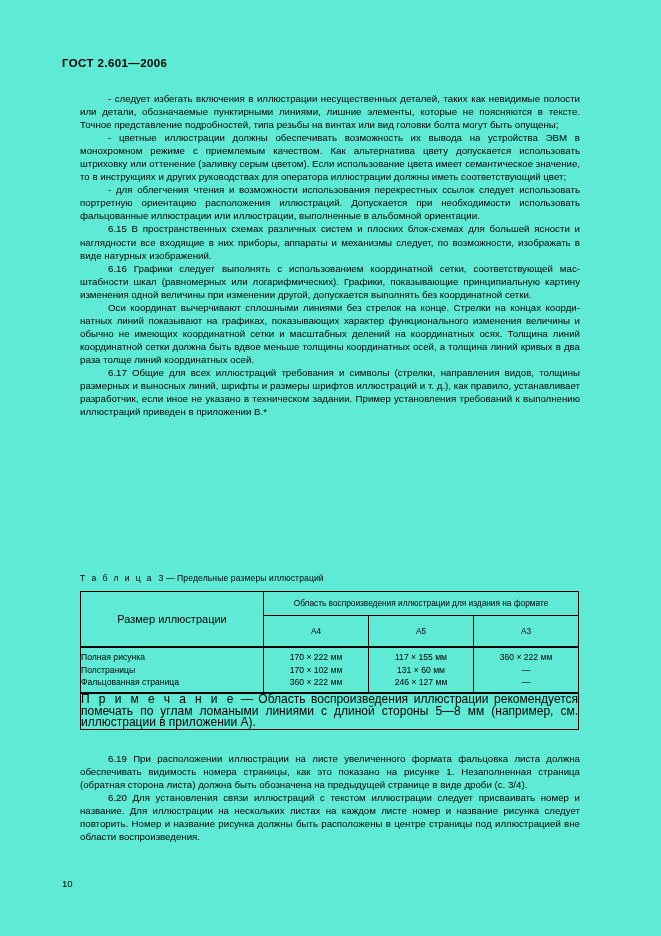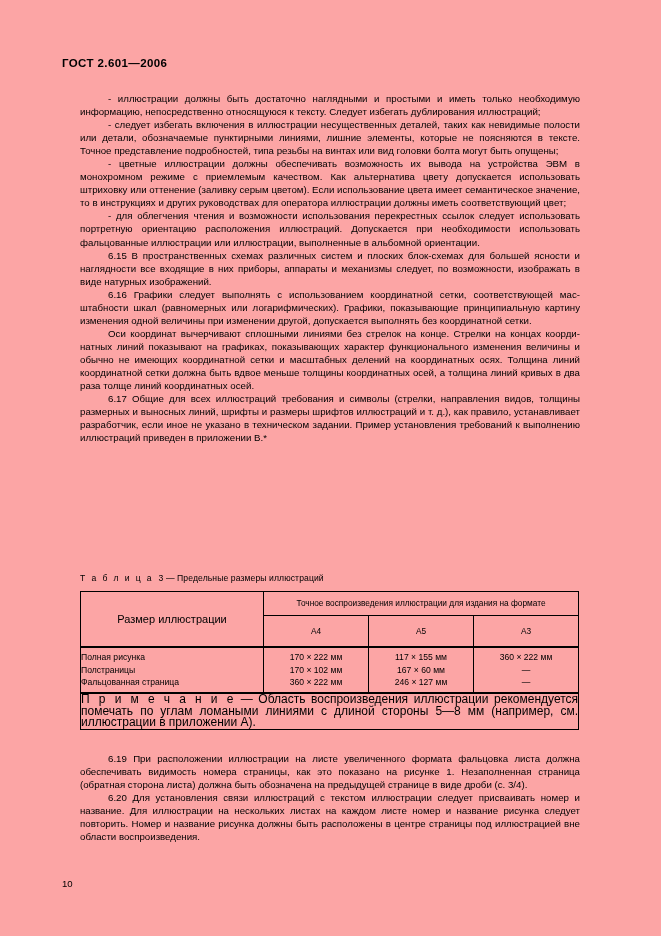--- a/index.html
+++ b/index.html
@@ -8,21 +8,21 @@
     background: #ffffff;
   }
   body {
     font-family: "Liberation Sans", sans-serif;
     color: #000000;
   }
   .page {
     position: relative;
     width: 661px;
     height: 936px;
-    background: #fca5a5;
+    background: #5eead4;
     overflow: hidden;
     box-sizing: border-box;
   }
 
   
   .doc-header {
     position: absolute;
     left: 62px;
     top: 57px;
     font-size: 11.5px;
@@ -129,21 +129,20 @@
   }
 </style>
 </head>
 <body>
 
 <div class="page">
 
   <div class="doc-header">ГОСТ 2.601—2006</div>
 
   <div class="content">
-    <p class="para dash">-  иллюстрации должны быть достаточно наглядными и простыми и иметь только необходимую информацию, непосредственно относящуюся к тексту. Следует избегать дублирования иллюстраций;</p>
     <p class="para dash">-  следует избегать включения в иллюстрации несущественных деталей, таких как невидимые полости или детали, обозначаемые пунктирными линиями, лишние элементы, которые не поясняются в тексте. Точное представление подробностей, типа резьбы на винтах или вид головки болта могут быть опущены;</p>
     <p class="para dash">-  цветные иллюстрации должны обеспечивать возможность их вывода на устройства ЭВМ в монохромном режиме с приемлемым качеством. Как альтернатива цвету допускается использовать штриховку или оттенение (заливку серым цветом). Если использование цвета имеет семантическое зна­чение, то в инструкциях и других руководствах для оператора иллюстрации должны иметь соответствую­щий цвет;</p>
     <p class="para dash">-  для облегчения чтения и возможности использования перекрестных ссылок следует использо­вать портретную ориентацию расположения иллюстраций. Допускается при необходимости использо­вать фальцованные иллюстрации или иллюстрации, выполненные в альбомной ориентации.</p>
     <p class="para num">6.15  В пространственных схемах различных систем и плоских блок-схемах для большей ясности и наглядности все входящие в них приборы, аппараты и механизмы следует, по возможности, изображать в виде натурных изображений.</p>
     <p class="para num">6.16  Графики следует выполнять с использованием координатной сетки, соответствующей мас­штабности шкал (равномерных или логарифмических). Графики, показывающие принципиальную кар­тину изменения одной величины при изменении другой, допускается выполнять без координатной сетки.</p>
     <p class="para plain">Оси координат вычерчивают сплошными линиями без стрелок на конце. Стрелки на концах коорди­натных линий показывают на графиках, показывающих характер функционального изменения величины и обычно не имеющих координатной сетки и масштабных делений на координатных осях. Толщина линий координатной сетки должна быть вдвое меньше толщины координатных осей, а толщина линий кривых в два раза толще линий координатных осей.</p>
     <p class="para num">6.17  Общие для всех иллюстраций требования и символы (стрелки, направления видов, толщины размерных и выносных линий, шрифты и размеры шрифтов иллюстраций и т. д.), как правило, устанав­ливает разработчик, если иное не указано в техническом задании. Пример установления требований к выполнению иллюстраций приведен в приложении В.*</p>
   </div>
 
   <div class="table-caption">
@@ -154,41 +153,41 @@
     <table class="gost">
       <colgroup>
         <col style="width:183px">
         <col style="width:105px">
         <col style="width:105px">
         <col style="width:105px">
       </colgroup>
       <tbody>
         <tr>
           <td class="hdr-size" rowspan="2">Размер иллюстрации</td>
-          <td class="hdr-span" colspan="3">Точное воспроизведения иллюстрации для издания на формате</td>
+          <td class="hdr-span" colspan="3">Область воспроизведения иллюстрации для издания на формате</td>
         </tr>
         <tr>
           <td class="fmt-cell thick-b">А4</td>
           <td class="fmt-cell thick-b">А5</td>
           <td class="fmt-cell thick-b">А3</td>
         </tr>
         <tr>
           <td class="body-label thick-t">
             <div>Полная рисунка</div>
             <div>Полстраницы</div>
             <div>Фальцованная страница</div>
           </td>
           <td class="body-val thick-t vals-col">
             <div>170 × 222 мм</div>
             <div>170 × 102 мм</div>
             <div>360 × 222 мм</div>
           </td>
           <td class="body-val thick-t vals-col">
             <div>117 × 155 мм</div>
-            <div>167 × 60 мм</div>
+            <div>131 × 60 мм</div>
             <div>246 × 127 мм</div>
           </td>
           <td class="body-val thick-t vals-col">
             <div>360 × 222 мм</div>
             <div>—</div>
             <div>—</div>
           </td>
         </tr>
         <tr>
           <td class="note-cell thick-t" colspan="4">

